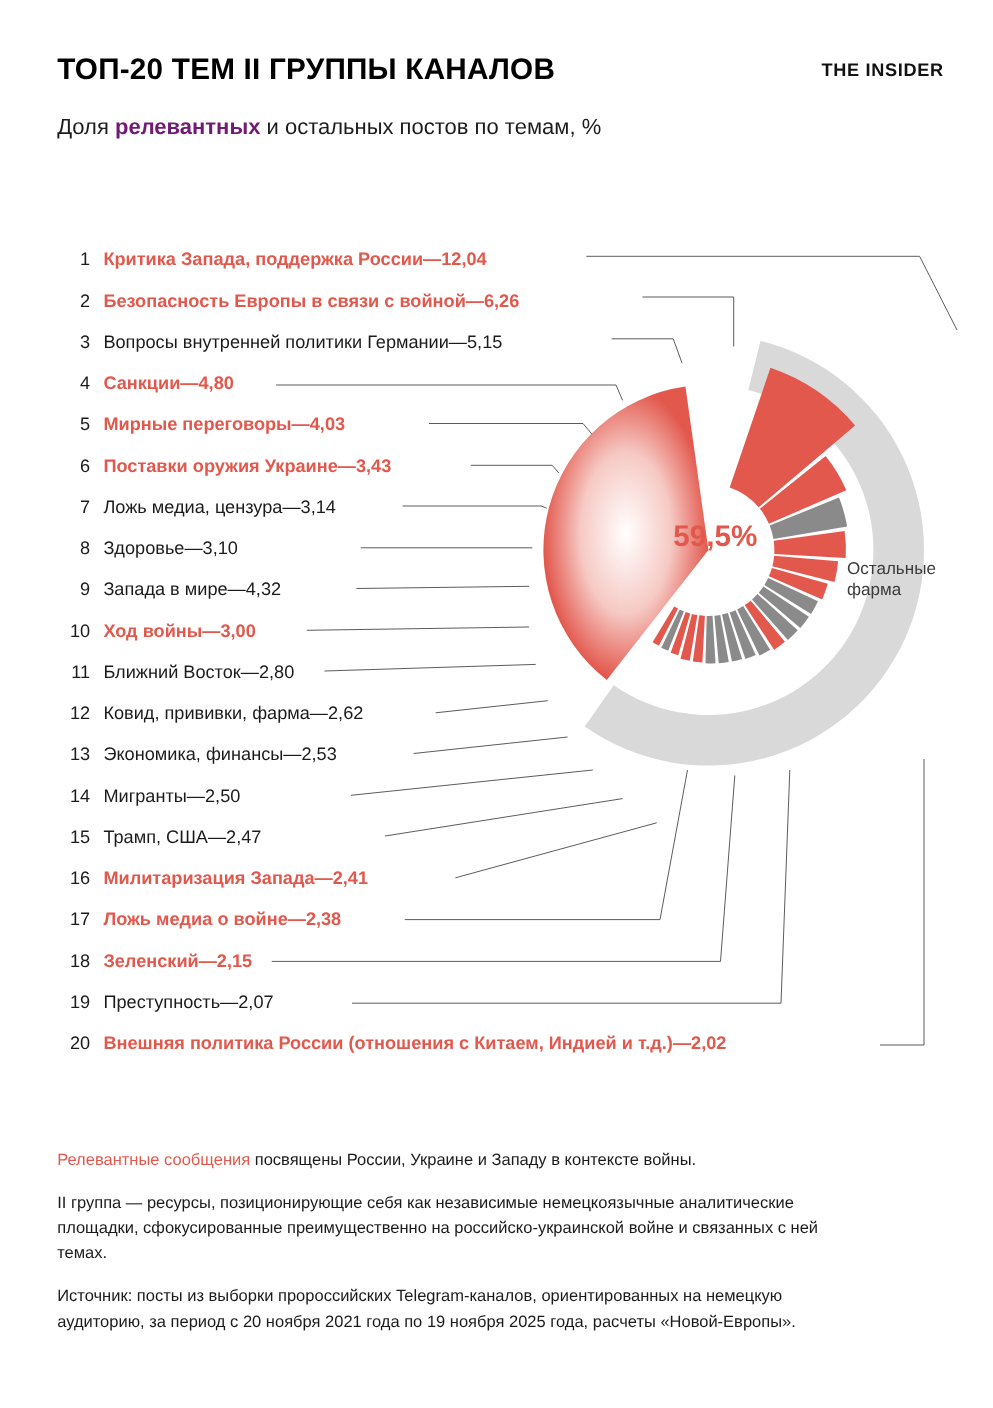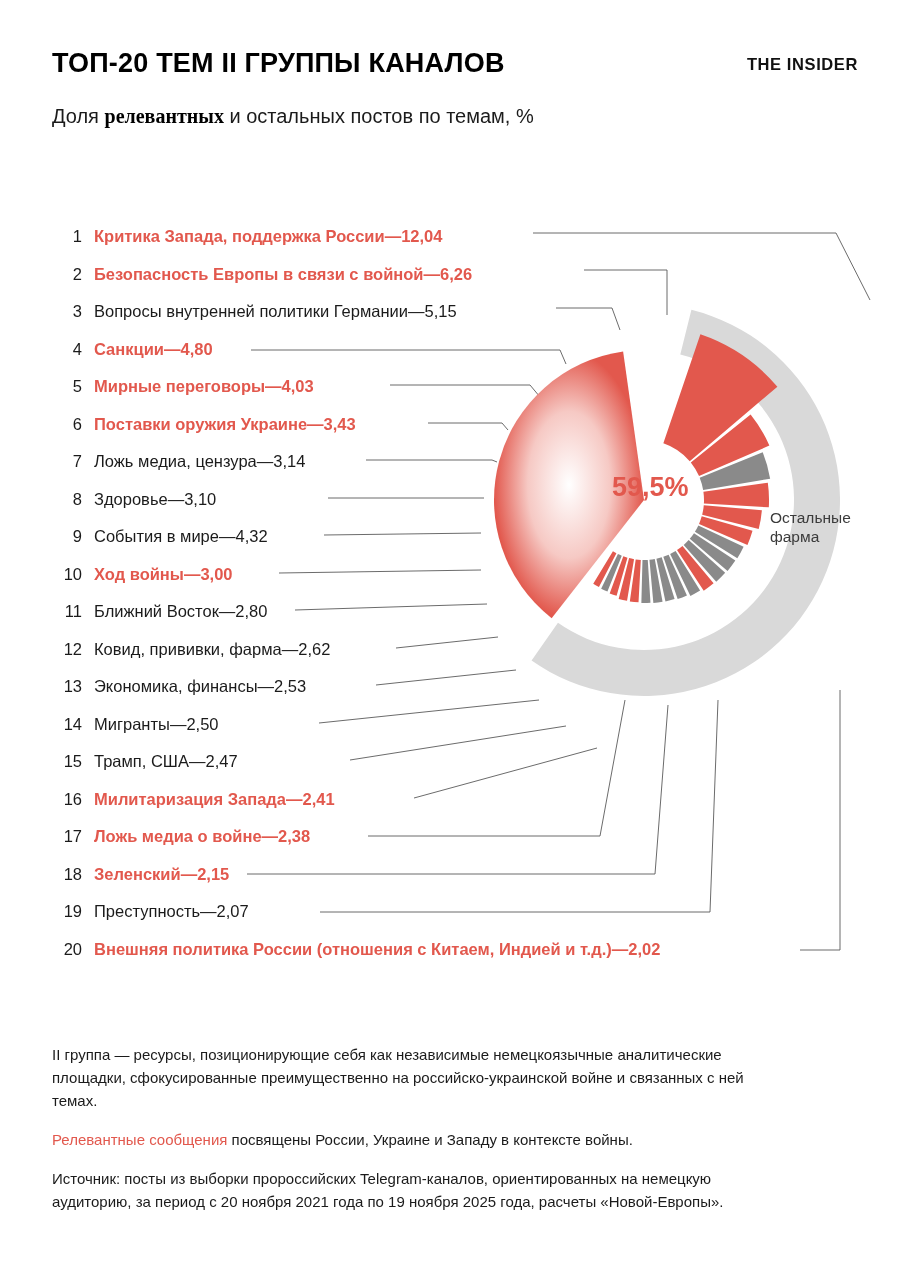--- a/index.html
+++ b/index.html
@@ -47,23 +47,22 @@
     color: #111;
   }
   .subtitle {
     position: absolute;
     left: 52px;
     top: 105px;
     font-size: 20px;
     color: #1b1b1b;
   }
   .subtitle .hl {
-    color: #000000;
-    font-weight: bold;
-    font-family: Liberation Serif, serif;
+    color: #701a75;
+    font-weight: bold;
   }
 
   
   .legend {
     position: absolute;
     left: 52px;
     top: 218px;
     width: 760px;
   }
   .legend-row {
@@ -201,21 +200,21 @@
         <span class="label">3,14</span>
       </div>
       <div class="legend-row">
         <span class="rank">8</span>
         <span class="label">Здоровье</span>
         <span class="label"> — </span>
         <span class="label">3,10</span>
       </div>
       <div class="legend-row">
         <span class="rank">9</span>
-        <span class="label">События в мире</span>
+        <span class="label">Запада в мире</span>
         <span class="label"> — </span>
         <span class="label">4,32</span>
       </div>
       <div class="legend-row rel">
         <span class="rank">10</span>
         <span class="label">Ход войны</span>
         <span class="label"> — </span>
         <span class="label">3,00</span>
       </div>
       <div class="legend-row">
@@ -347,18 +346,18 @@
         </g>
     </svg>
     <div class="center-pct">59,5%</div>
     <div class="other-label">
       <div>Остальные</div>
       <div>фарма</div>
     </div>
   </div>
 
   <div class="notes">
+    <p><span class="rel-word">Релевантные сообщения</span><span> посвящены России, Украине и Западу в контексте войны.</span></p>
     <p>II группа — ресурсы, позиционирующие себя как независимые немецкоязычные аналитические площадки, сфокусированные преимущественно на российско-украинской войне и связанных с ней темах.</p>
-    <p><span class="rel-word">Релевантные сообщения</span><span> посвящены России, Украине и Западу в контексте войны.</span></p>
     <p>Источник: посты из выборки пророссийских Telegram-каналов, ориентированных на немецкую аудиторию, за период с 20 ноября 2021 года по 19 ноября 2025 года, расчеты «Новой-Европы».</p>
   </div>
 
 </div>
 
 </body></html>

